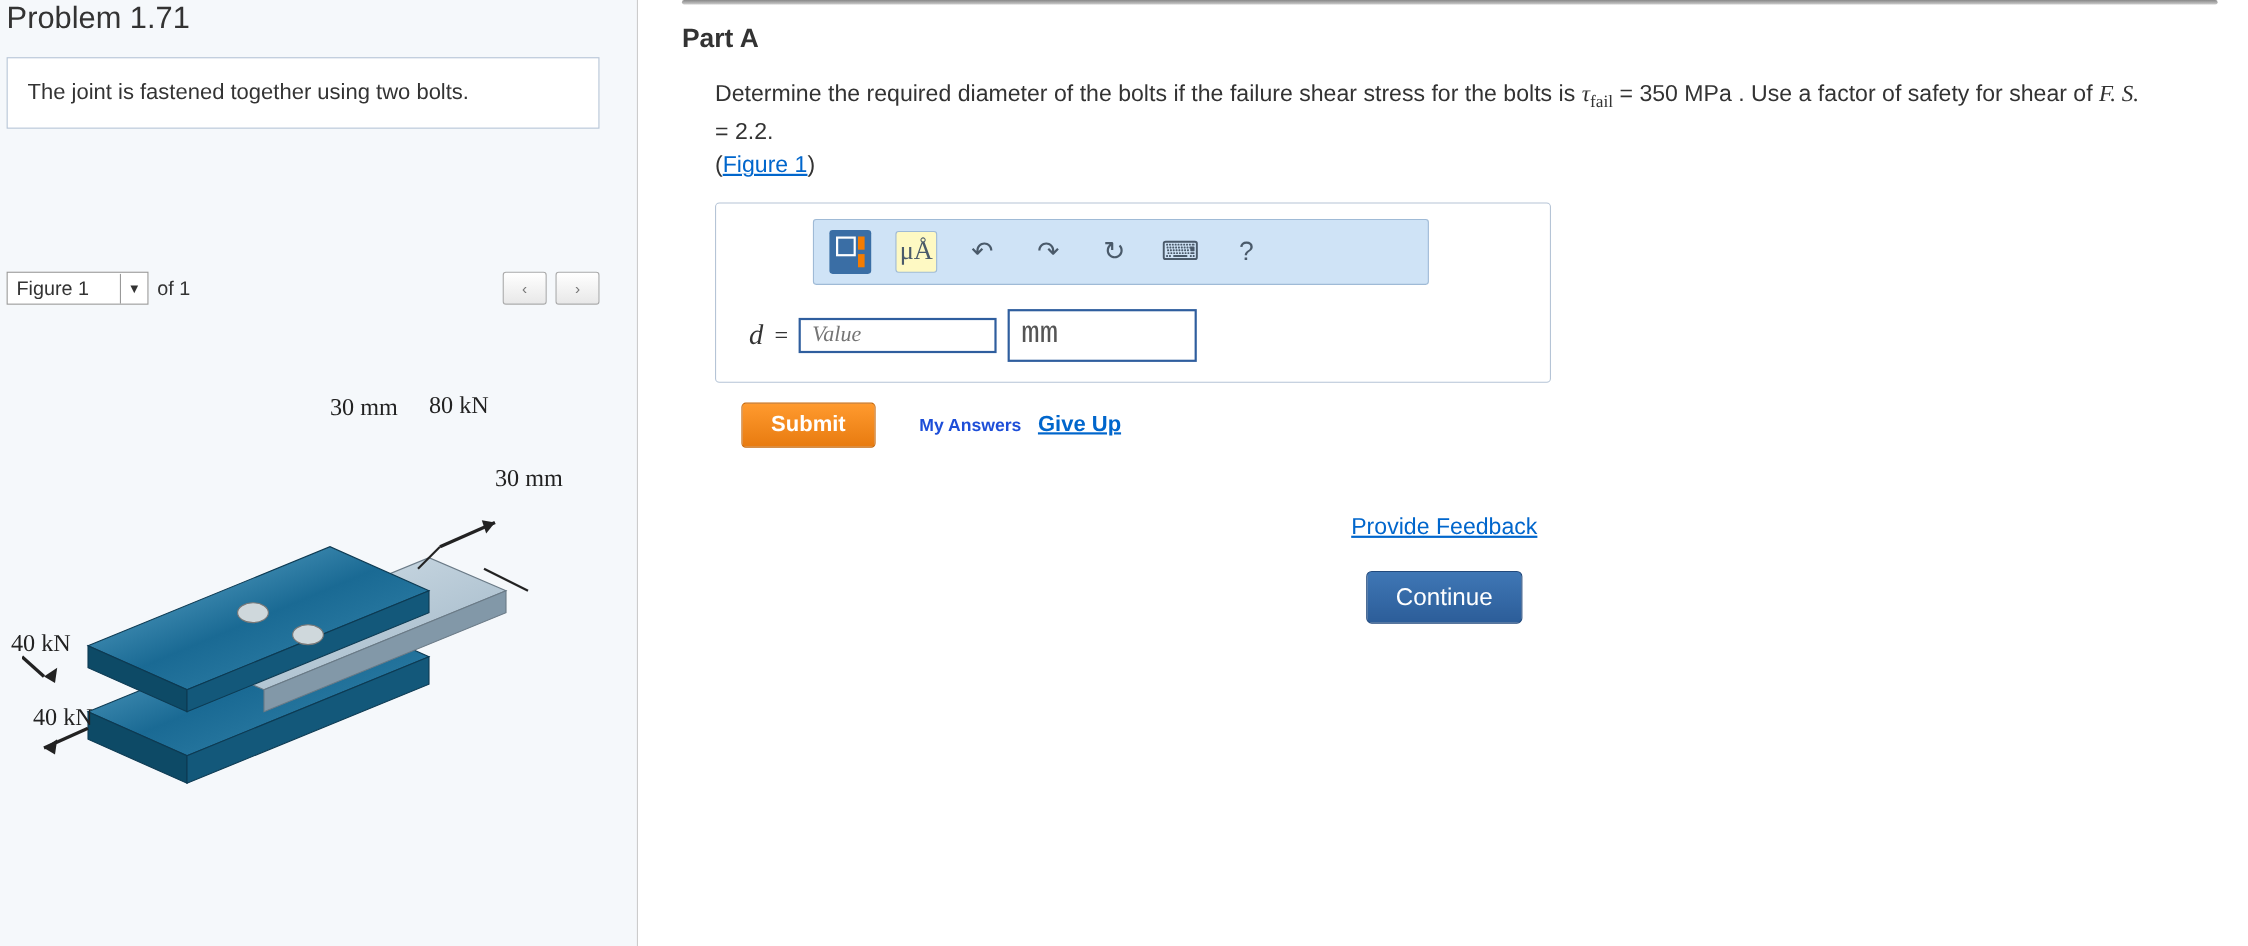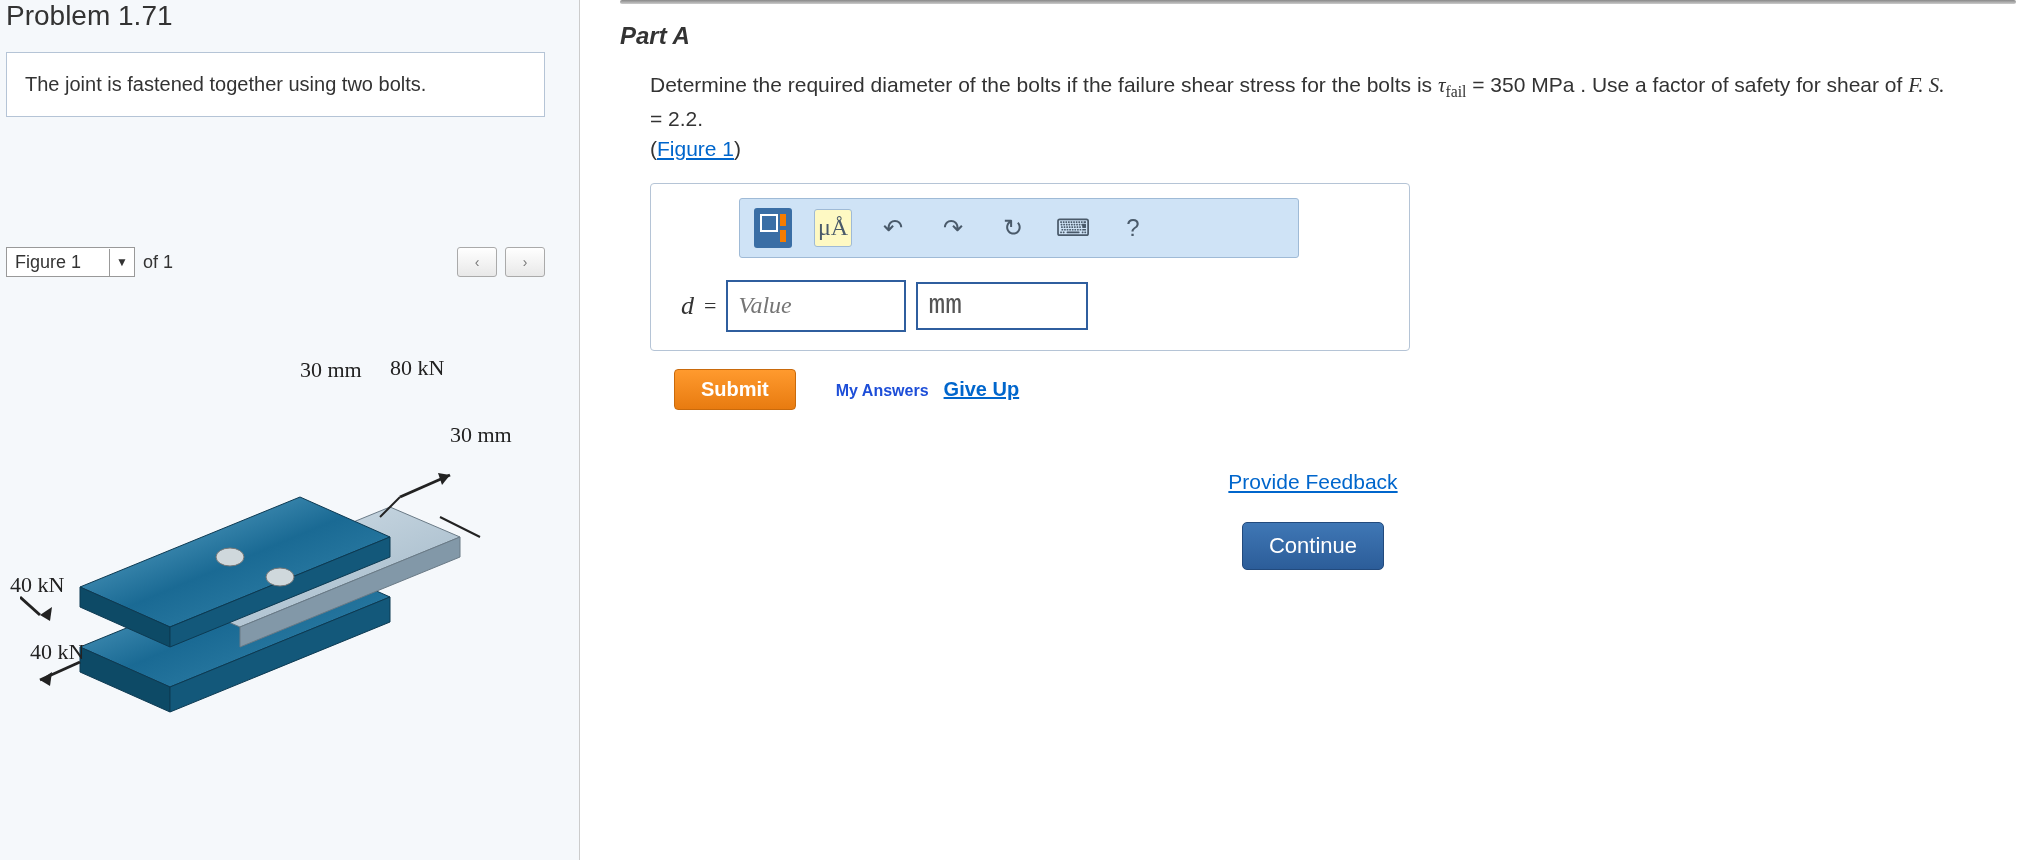--- a/index.html
+++ b/index.html
@@ -100,21 +100,20 @@
     height: 4px;
     background: linear-gradient(#888,#ccc);
     border-radius: 2px;
     margin-bottom: 18px;
   }
   .part-title {
     font-size: 24px;
     font-weight: 700;
     color: #333;
     margin-bottom: 20px;
-    font-style: italic;
   }
   .question {
     font-size: 21px;
     color: #333;
     line-height: 1.45;
     margin-left: 30px;
     margin-bottom: 18px;
     max-width: 1300px;
   }
   .question .tm { font-family: "Times New Roman", serif; }
@@ -186,23 +185,23 @@
   }
   .var-label {
     font-family: "Times New Roman", serif;
     font-style: italic;
     font-size: 26px;
     color: #333;
   }
   .eq { font-size: 22px; color: #333; font-family: "Times New Roman", serif; }
   .value-input {
     width: 180px;
-    height: 52px;
+    height: 32px;
     border: 2px solid #2f5e9e;
-    font-size: 24px;
+    font-size: 20px;
     font-family: "Times New Roman", serif;
     font-style: italic;
     color: #888;
     padding: 0 10px;
     outline: none;
   }
   .unit-input {
     width: 172px;
     height: 48px;
     border: 2px solid #2f5e9e;

